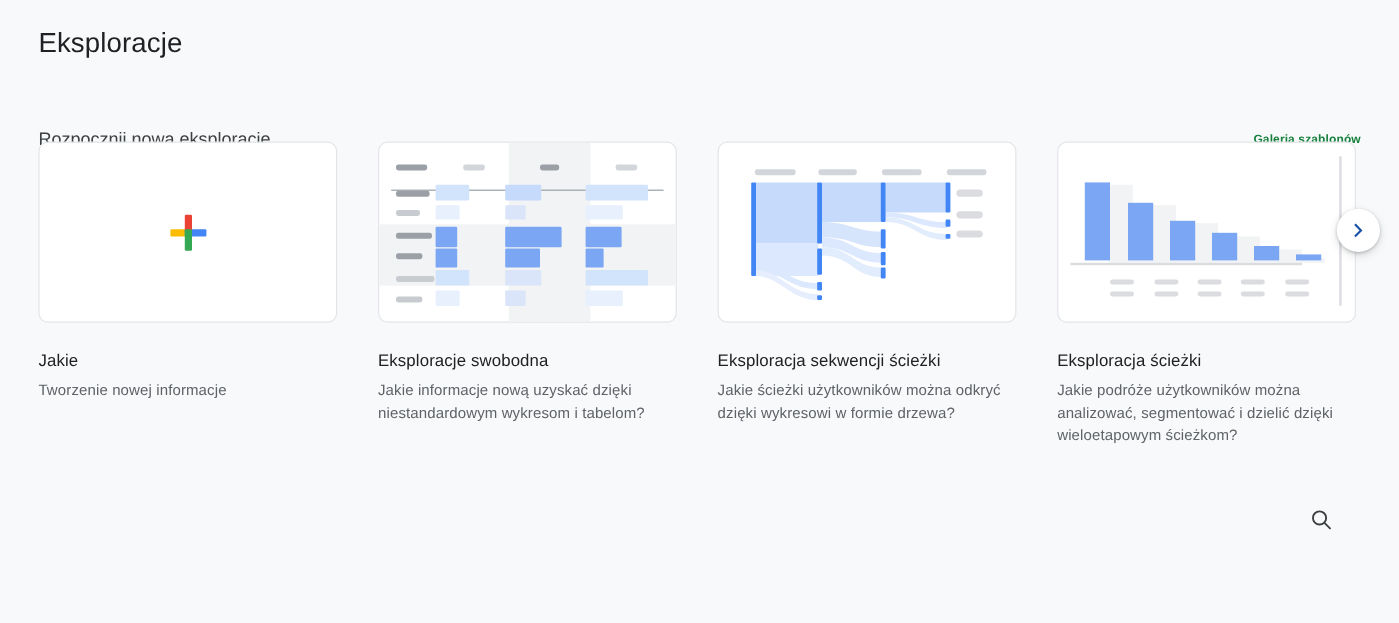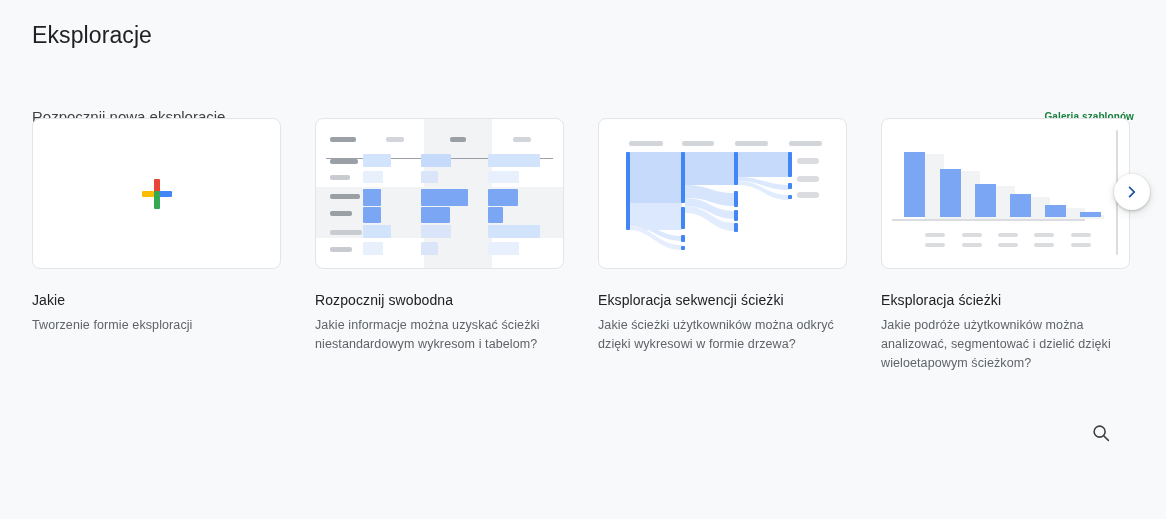--- a/index.html
+++ b/index.html
@@ -221,21 +221,21 @@
     <div class="card-col">
       <div class="card-thumb">
         <div class="plus-wrap">
           <div class="plus-arm arm-yellow"></div>
           <div class="plus-arm arm-blue"></div>
           <div class="plus-arm arm-red"></div>
           <div class="plus-arm arm-green"></div>
         </div>
       </div>
       <div class="card-title">Jakie</div>
-      <div class="card-desc">Tworzenie formie eksploracji</div>
+      <div class="card-desc">Tworzenie nowej informacje</div>
     </div>
 
     <div class="card-col">
       <div class="card-thumb">
         <div class="ff">
           <div class="ff-colhl"></div>
           <div class="ff-rowhl r1"></div>
           <div class="ff-rowhl r2"></div>
           <div class="ff-rule"></div>
 
@@ -269,22 +269,22 @@
 
           <div class="ff-bar b-a" style="left:47px;  top:106px; width:28px; height:13px;"></div>
           <div class="ff-bar b-d" style="left:105px; top:106px; width:30px; height:13px;"></div>
           <div class="ff-bar b-a" style="left:172px; top:106px; width:52px; height:13px;"></div>
 
           <div class="ff-bar b-c" style="left:47px;  top:123px; width:20px; height:13px;"></div>
           <div class="ff-bar b-d" style="left:105px; top:123px; width:17px; height:13px;"></div>
           <div class="ff-bar b-c" style="left:172px; top:123px; width:31px; height:13px;"></div>
         </div>
       </div>
-      <div class="card-title">Rozpocznij swobodna</div>
-      <div class="card-desc">Jakie informacje można uzyskać ścieżki niestandardowym wykresom i tabelom?</div>
+      <div class="card-title">Eksploracje swobodna</div>
+      <div class="card-desc">Jakie informacje nową uzyskać dzięki niestandardowym wykresom i tabelom?</div>
     </div>
 
     <div class="card-col">
       <div class="card-thumb">
         <div class="sk">
           <div class="sk-hdr" style="left:30px;  top:22px; width:34px;"></div>
           <div class="sk-hdr" style="left:83px;  top:22px; width:32px;"></div>
           <div class="sk-hdr" style="left:136px; top:22px; width:33px;"></div>
           <div class="sk-hdr" style="left:190px; top:22px; width:33px;"></div>
 

